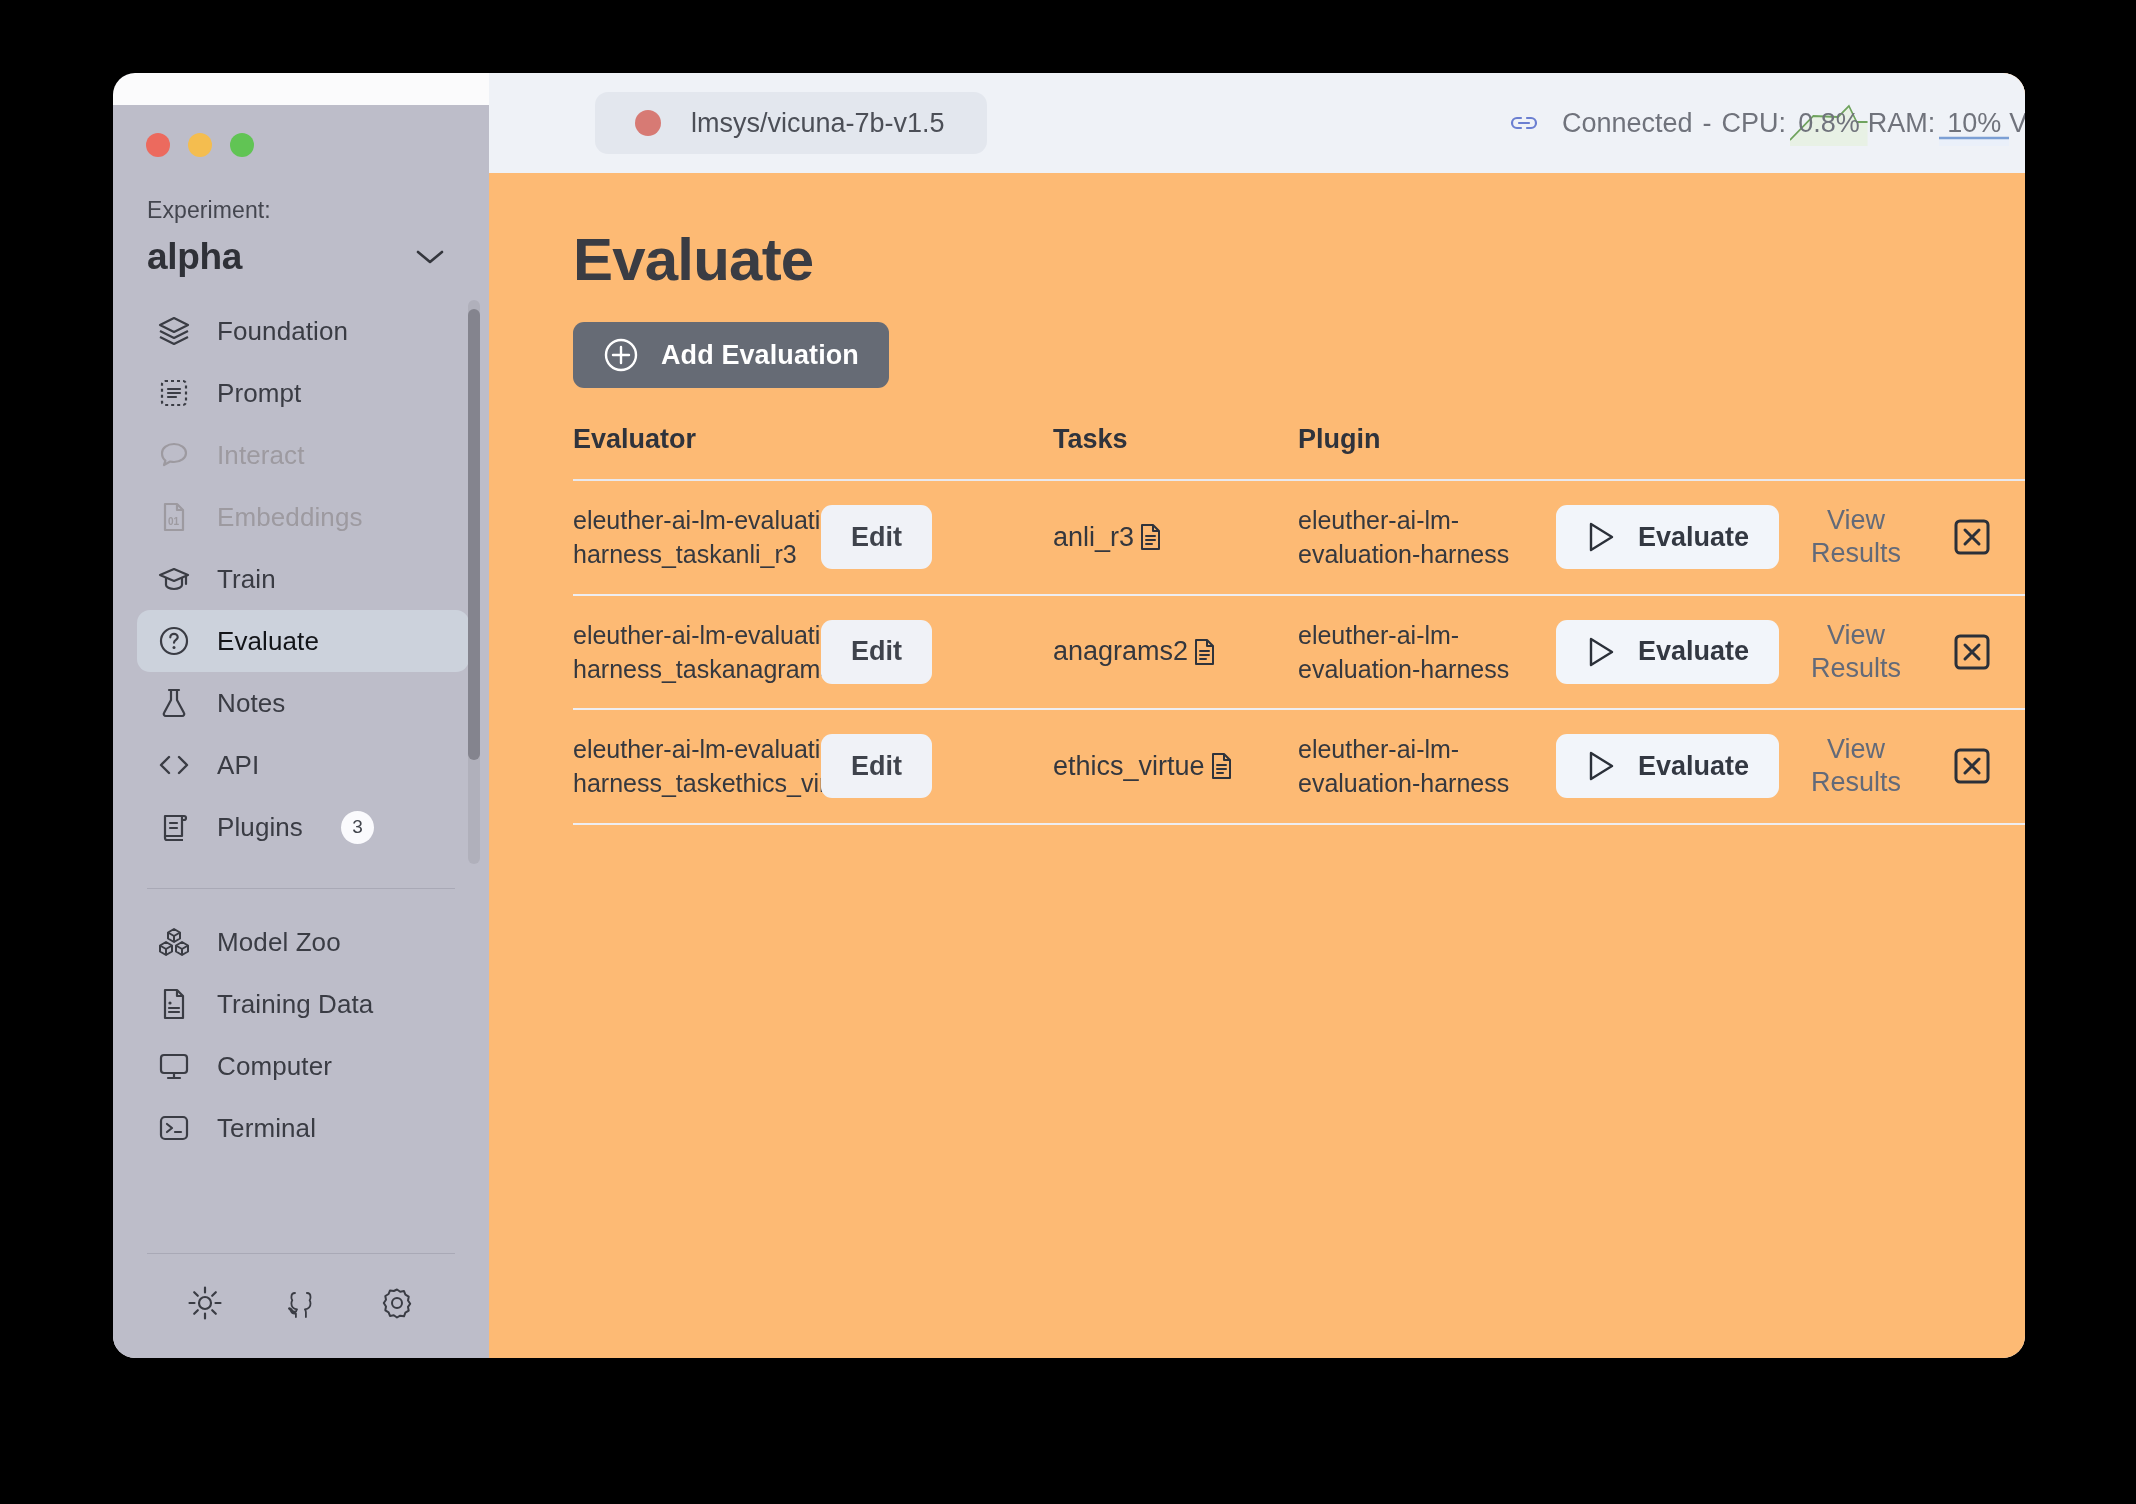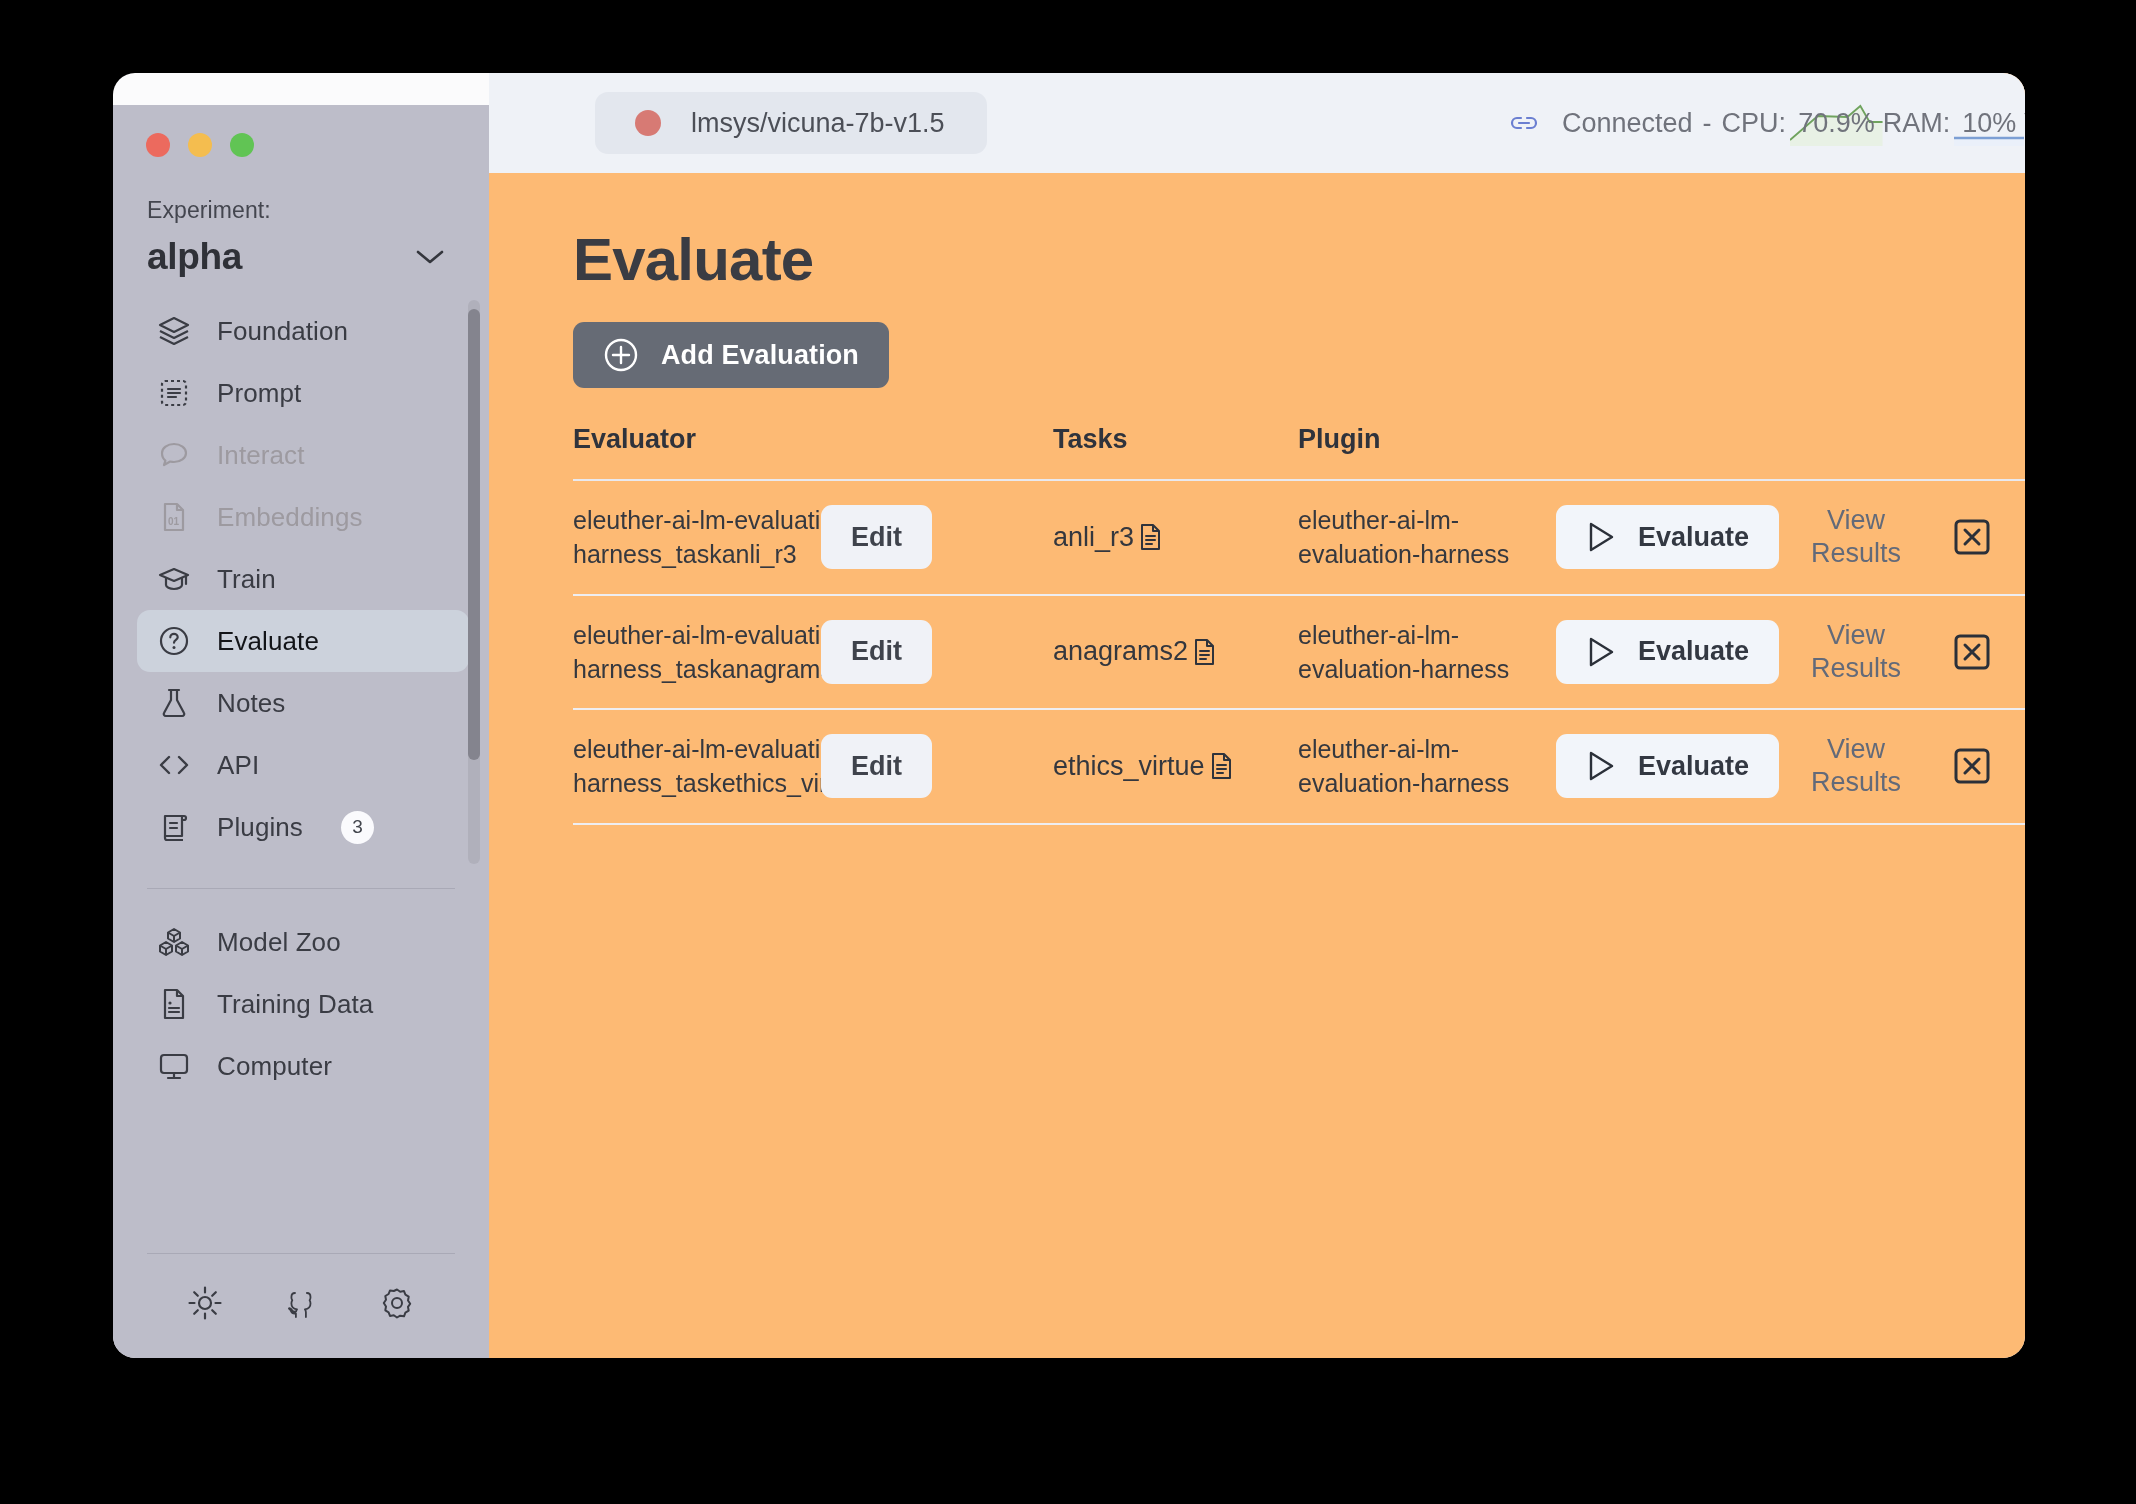--- a/index.html
+++ b/index.html
@@ -430,20 +430,27 @@
             </svg></span>
           <span class="label">Training Data</span>
         </div>
         <div class="nav-item">
           <span class="nav-icon"><svg viewBox="0 0 34 34" fill="none" xmlns="http://www.w3.org/2000/svg">
               <rect x="4" y="6" width="26" height="18" rx="3" stroke="currentColor" stroke-width="2.2"></rect>
               <path d="M17 24v5M11 29h12" stroke="currentColor" stroke-width="2.2" stroke-linecap="round"></path>
             </svg></span>
           <span class="label">Computer</span>
         </div>
+        <div class="nav-item">
+          <span class="nav-icon"><svg viewBox="0 0 34 34" fill="none" xmlns="http://www.w3.org/2000/svg">
+              <rect x="4" y="6" width="26" height="22" rx="4" stroke="currentColor" stroke-width="2.2"></rect>
+              <path d="M10 13l5 4-5 4M18 21h6" stroke="currentColor" stroke-width="2.2" stroke-linecap="round" stroke-linejoin="round"></path>
+            </svg></span>
+          <span class="label">Terminal</span>
+        </div>
       </div>
 
     <div class="sidebar-footer">
       <div class="divider"></div>
       <div class="footer-icons">
         <span class="fi">
           <svg viewBox="0 0 38 38" fill="none" xmlns="http://www.w3.org/2000/svg">
             <circle cx="19" cy="19" r="6" stroke="#3a3c44" stroke-width="2.2"></circle>
             <g stroke="#3a3c44" stroke-width="2.2" stroke-linecap="round">
               <path d="M19 3.5v5M19 29.5v5M3.5 19h5M29.5 19h5M8.2 8.2l3.6 3.6M26.2 26.2l3.6 3.6M29.8 8.2l-3.6 3.6M11.8 26.2l-3.6 3.6"></path>
@@ -481,21 +488,21 @@
         </span>
         <span>Connected</span>
         <span class="sep">-</span>
 
         <span class="stat-label">CPU:</span>
         <span class="metric">
           <svg class="spark" viewBox="0 0 100 46" preserveAspectRatio="none" xmlns="http://www.w3.org/2000/svg">
             <path d="M0 40 L30 16 L62 17 L76 6 L86 22 L100 22 L100 46 L0 46 Z" fill="#e8f1e5"></path>
             <path d="M0 40 L30 16 L62 17 L76 6 L86 22 L100 22" stroke="#6fa35e" stroke-width="2" fill="none"></path>
           </svg>
-          <span class="val">70.9%</span>
+          <span class="val">0.8%</span>
         </span>
 
         <span class="stat-label">RAM:</span>
         <span class="metric">
           <svg class="spark" viewBox="0 0 100 46" preserveAspectRatio="none" xmlns="http://www.w3.org/2000/svg">
             <path d="M0 38 L100 38 L100 46 L0 46 Z" fill="#eaf0fa"></path>
             <path d="M0 38 L100 38" stroke="#7c9fd4" stroke-width="2.4" fill="none"></path>
           </svg>
           <span class="val">10%</span>
         </span>

